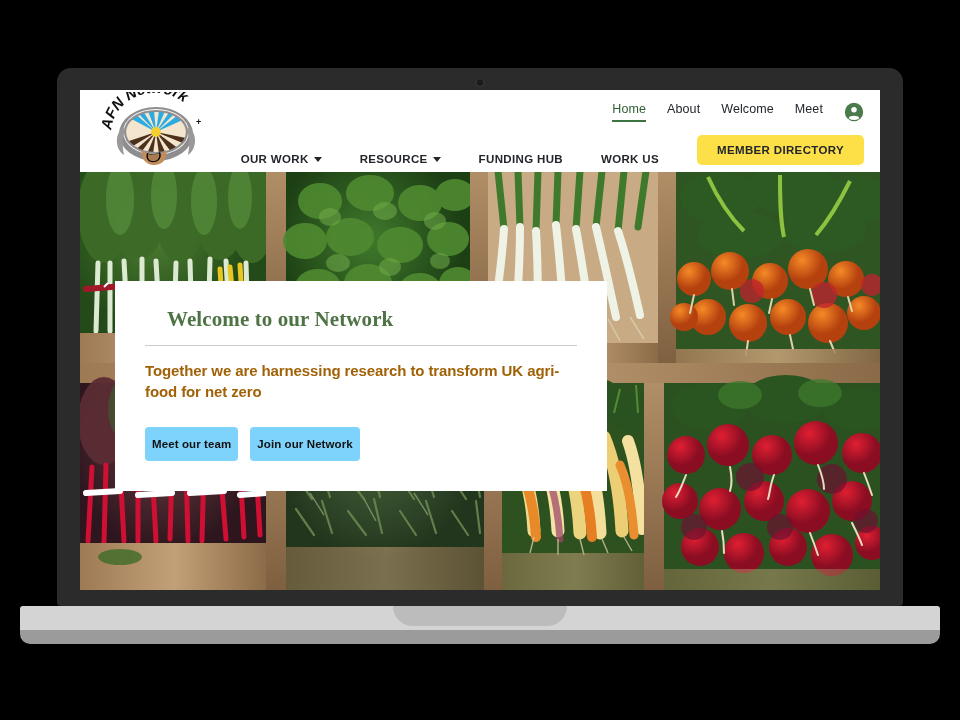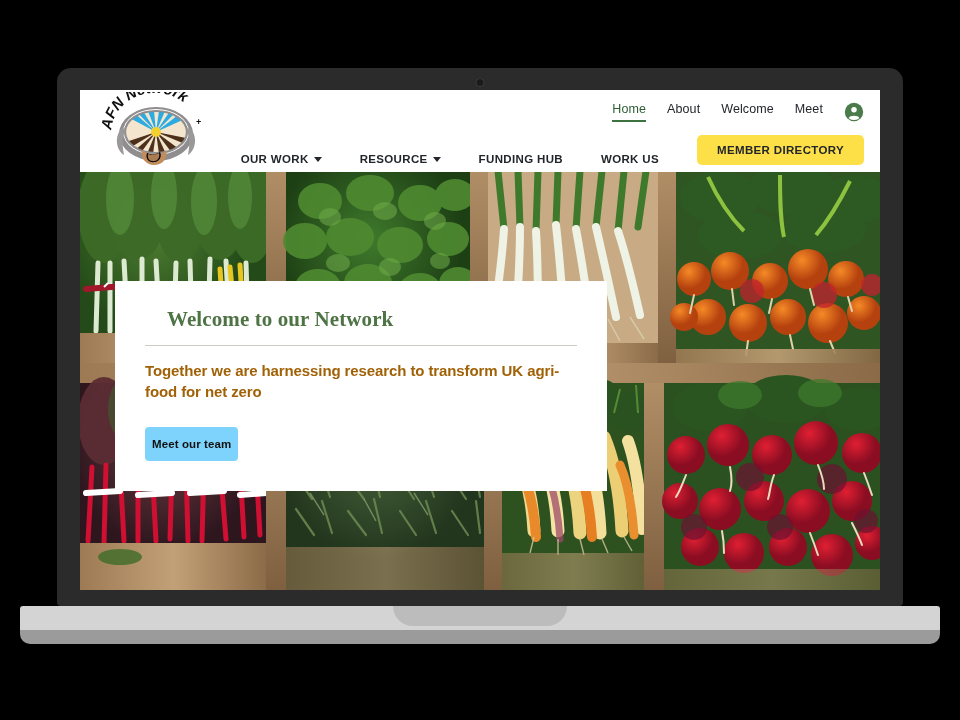--- a/index.html
+++ b/index.html
@@ -665,20 +665,21 @@
         </g>
         <rect x="584" y="398" width="216" height="22" fill="url(#wood)" opacity=".5"></rect>
       </svg>
 
       <div class="hero-card">
         <h1 class="card-title">Welcome to our Network</h1>
         <div class="card-rule"></div>
         <p class="card-sub">Together we are harnessing research to transform UK agri-food for net zero</p>
         <div class="card-actions">
           <button class="btn-cta">Meet our team</button>
+          <button class="btn-cta">Join our Network</button>
         </div>
       </div>
 
     </section>
 
   </div>
 
   <div class="laptop-base"></div>
   <div class="laptop-notch"></div>
   <div class="laptop-base-lip"></div>

